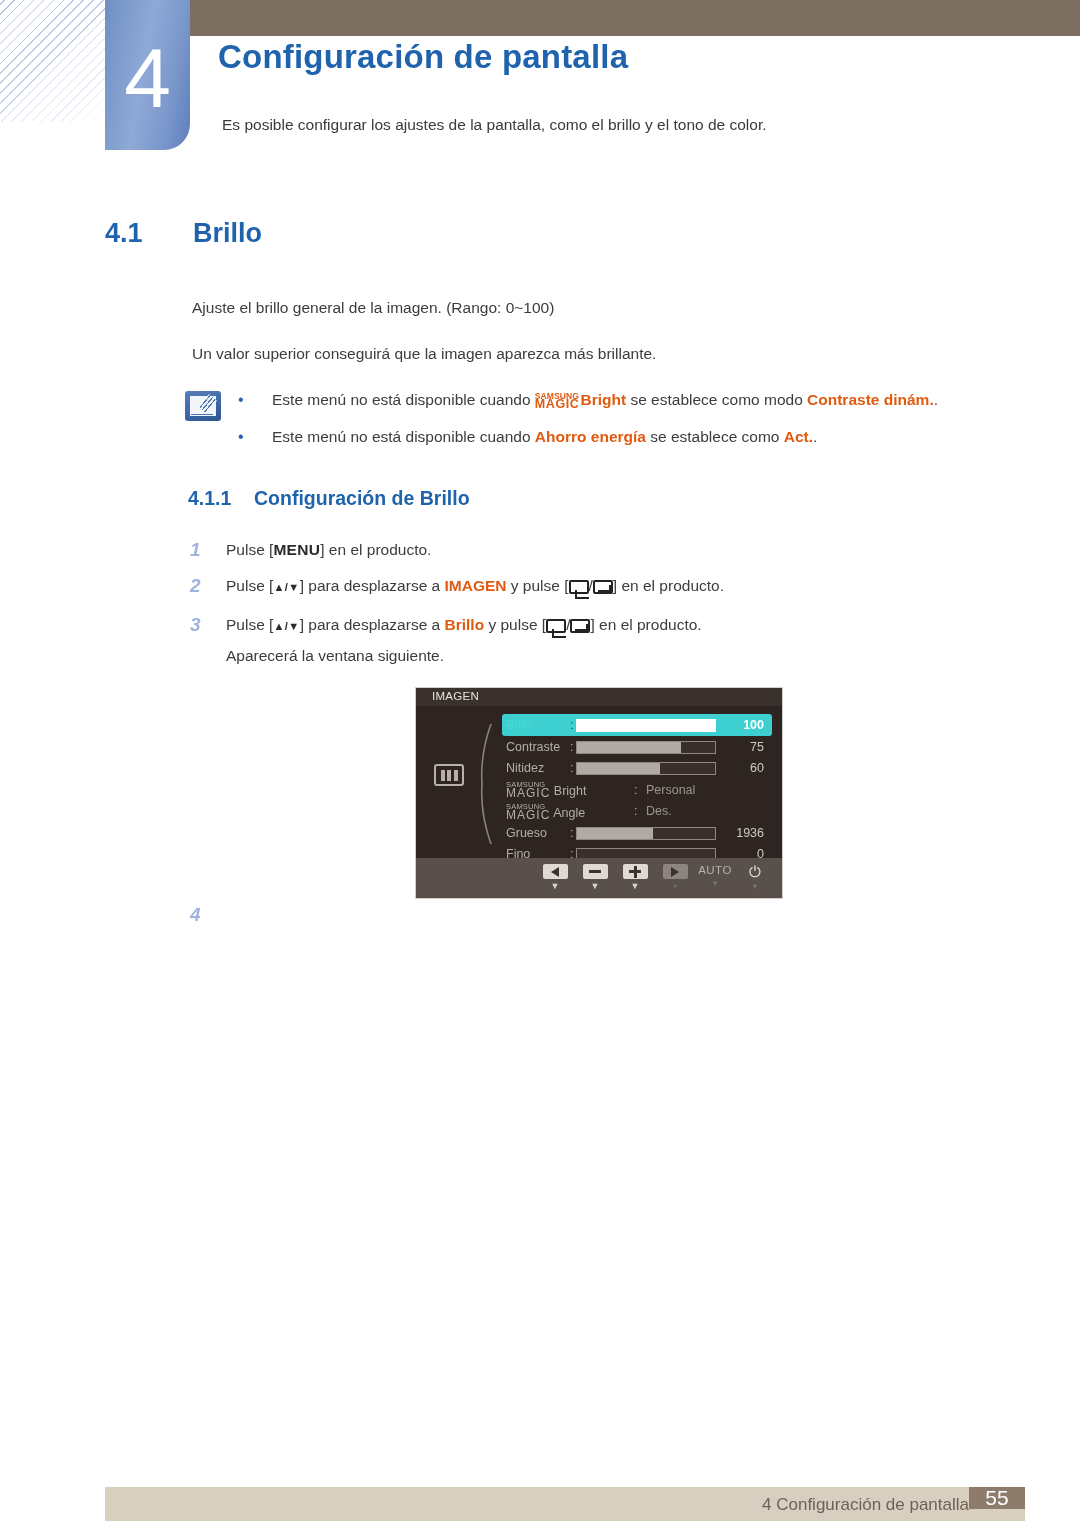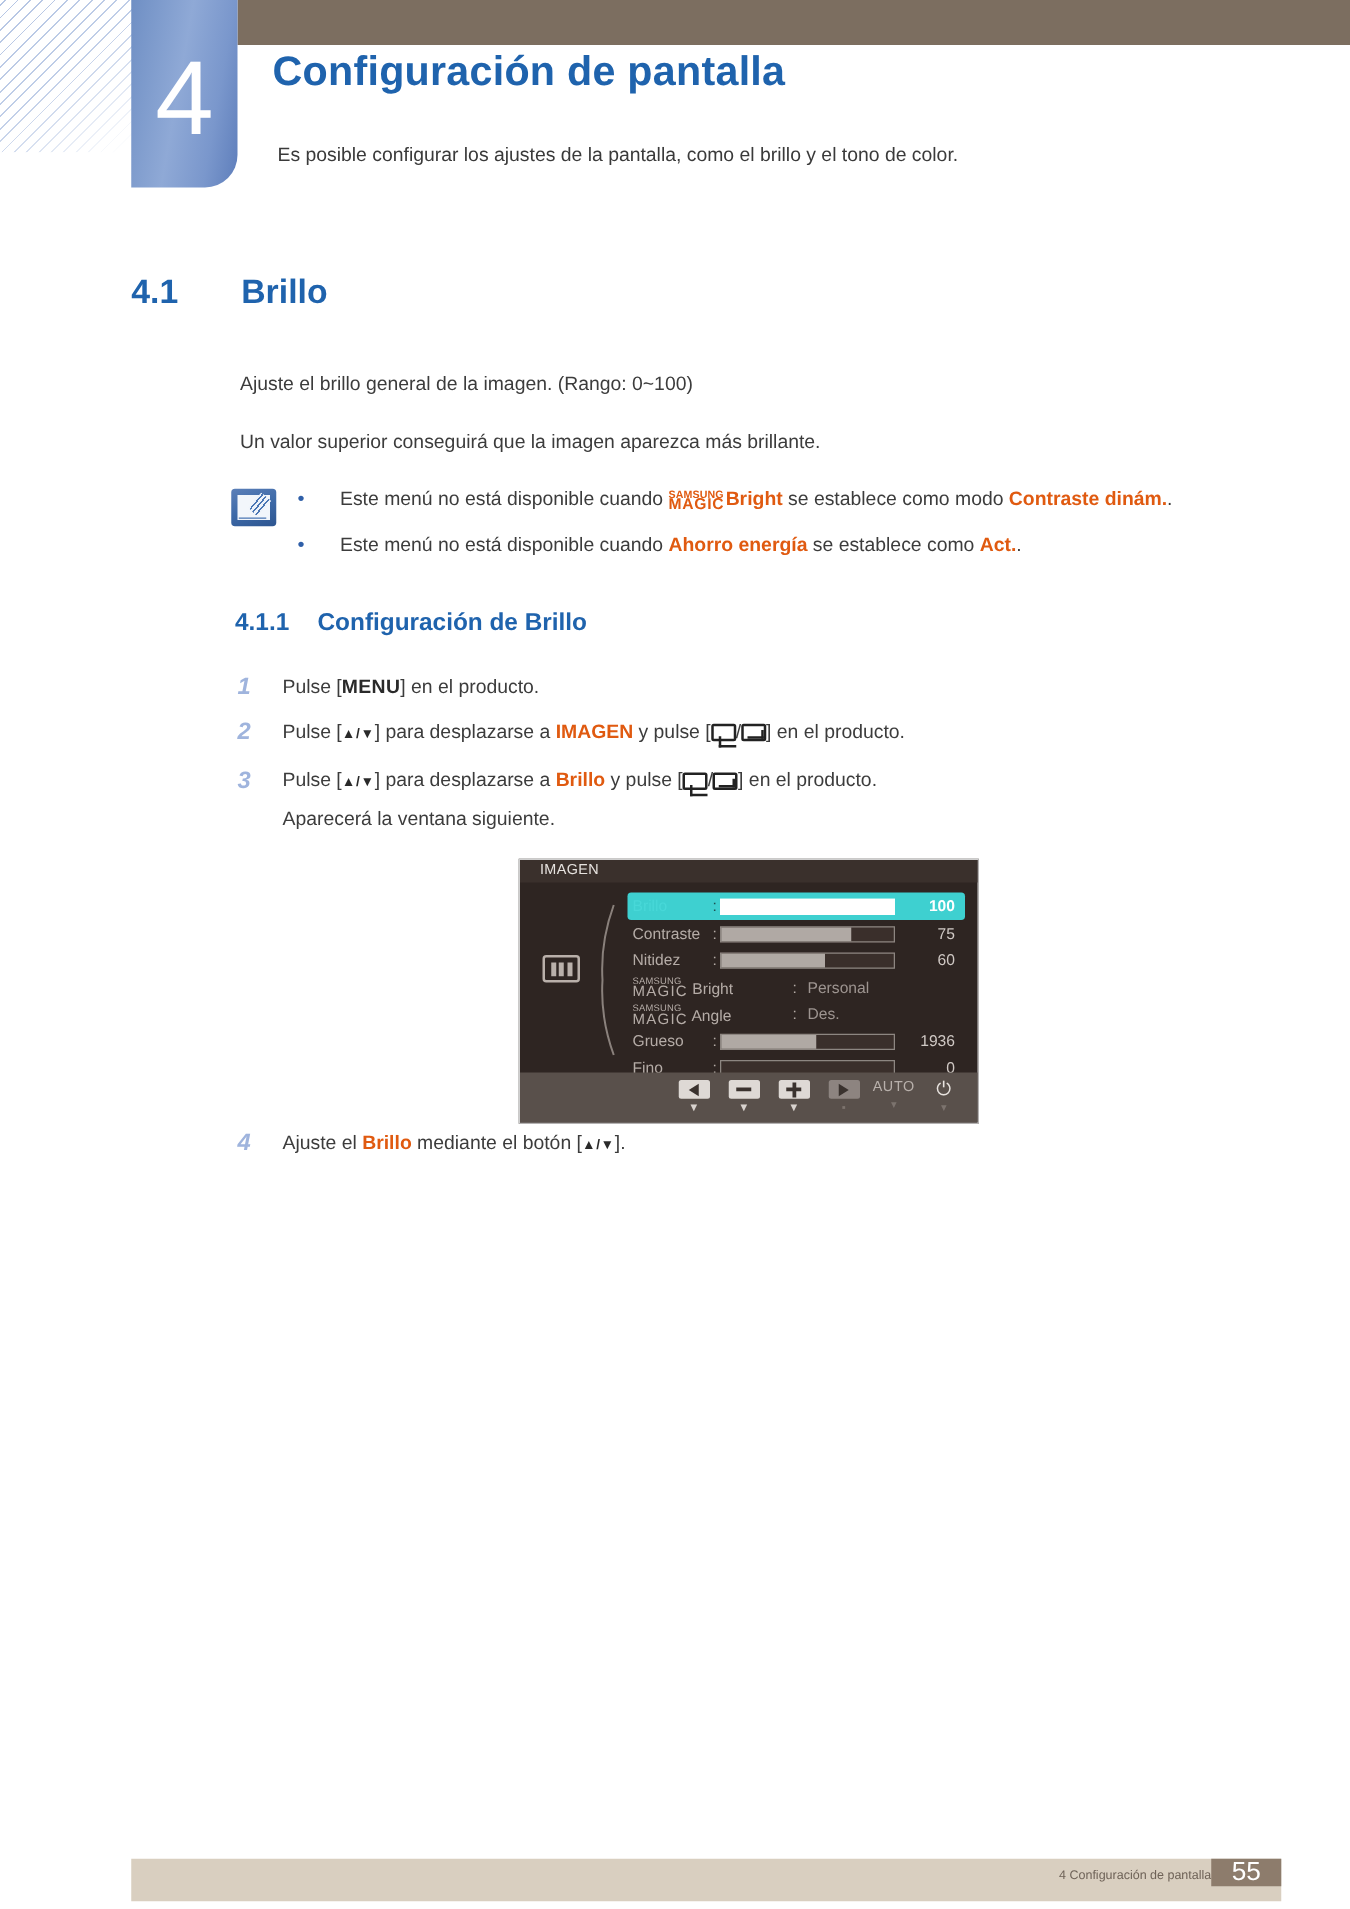--- a/index.html
+++ b/index.html
@@ -178,21 +178,21 @@
   .cap { margin-top:3px; font-size:9px; color:#d8d2ce; line-height:9px; }
   .cap.dim { color:#7c736e; }
 
   
   .footer {
     position: absolute; left: 105px; top: 1487px; width: 920px; height: 34px;
     background: #d9cfc0;
   }
   .footer-txt {
     position: absolute; right: 56px; top: 8px;
-    color: #6e6257; font-size: 10px;
+    color: #6e6257; font-size: 17px;
   }
   .footer-page {
     position: absolute; right: 0px; top: 0px; width: 56px; height: 22px;
     background: #8d7c6c; color:#ffffff; font-size: 21px;
     display:flex; align-items:center; justify-content:center;
   }
 </style>
 </head>
 <body>
 
@@ -381,21 +381,20 @@
       </div>
       <div class="btnc">
         <div class="pwr">⏻</div>
         <div class="cap dim">▾</div>
       </div>
     </div>
   </div>
 
   <div class="step" style="position:absolute; left:190px; top:903px; width:700px;">
     <span class="step-num">4</span>
-    <span class="step-body"><span>Ajuste el </span><span class="or">Brillo</span><span> mediante el botón [</span><span class="arrs">▲/▼</span><span>].</span></span>
   </div>
 
   <div class="footer">
     <span class="footer-txt">4 Configuración de pantalla</span>
     <span class="footer-page">55</span>
   </div>
 
 </div>
 
 </body></html>

